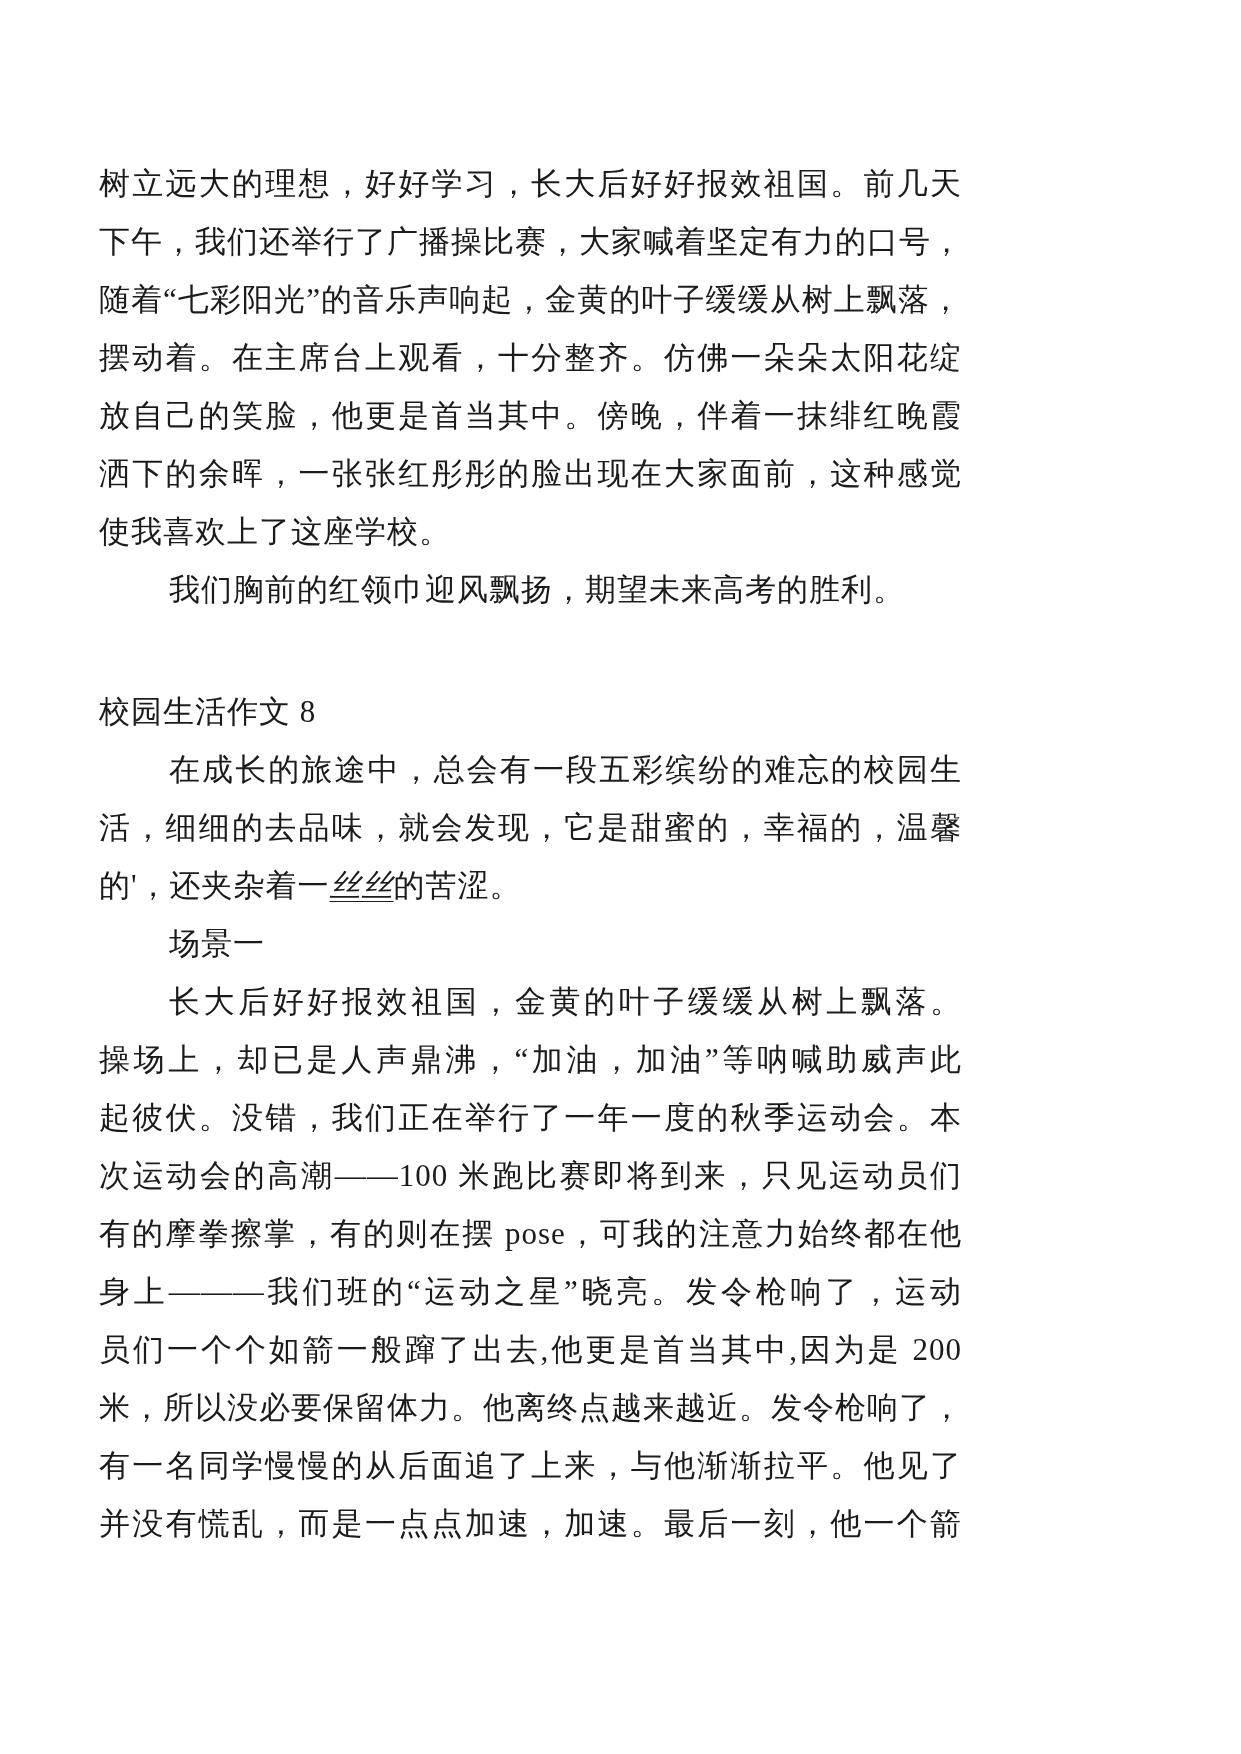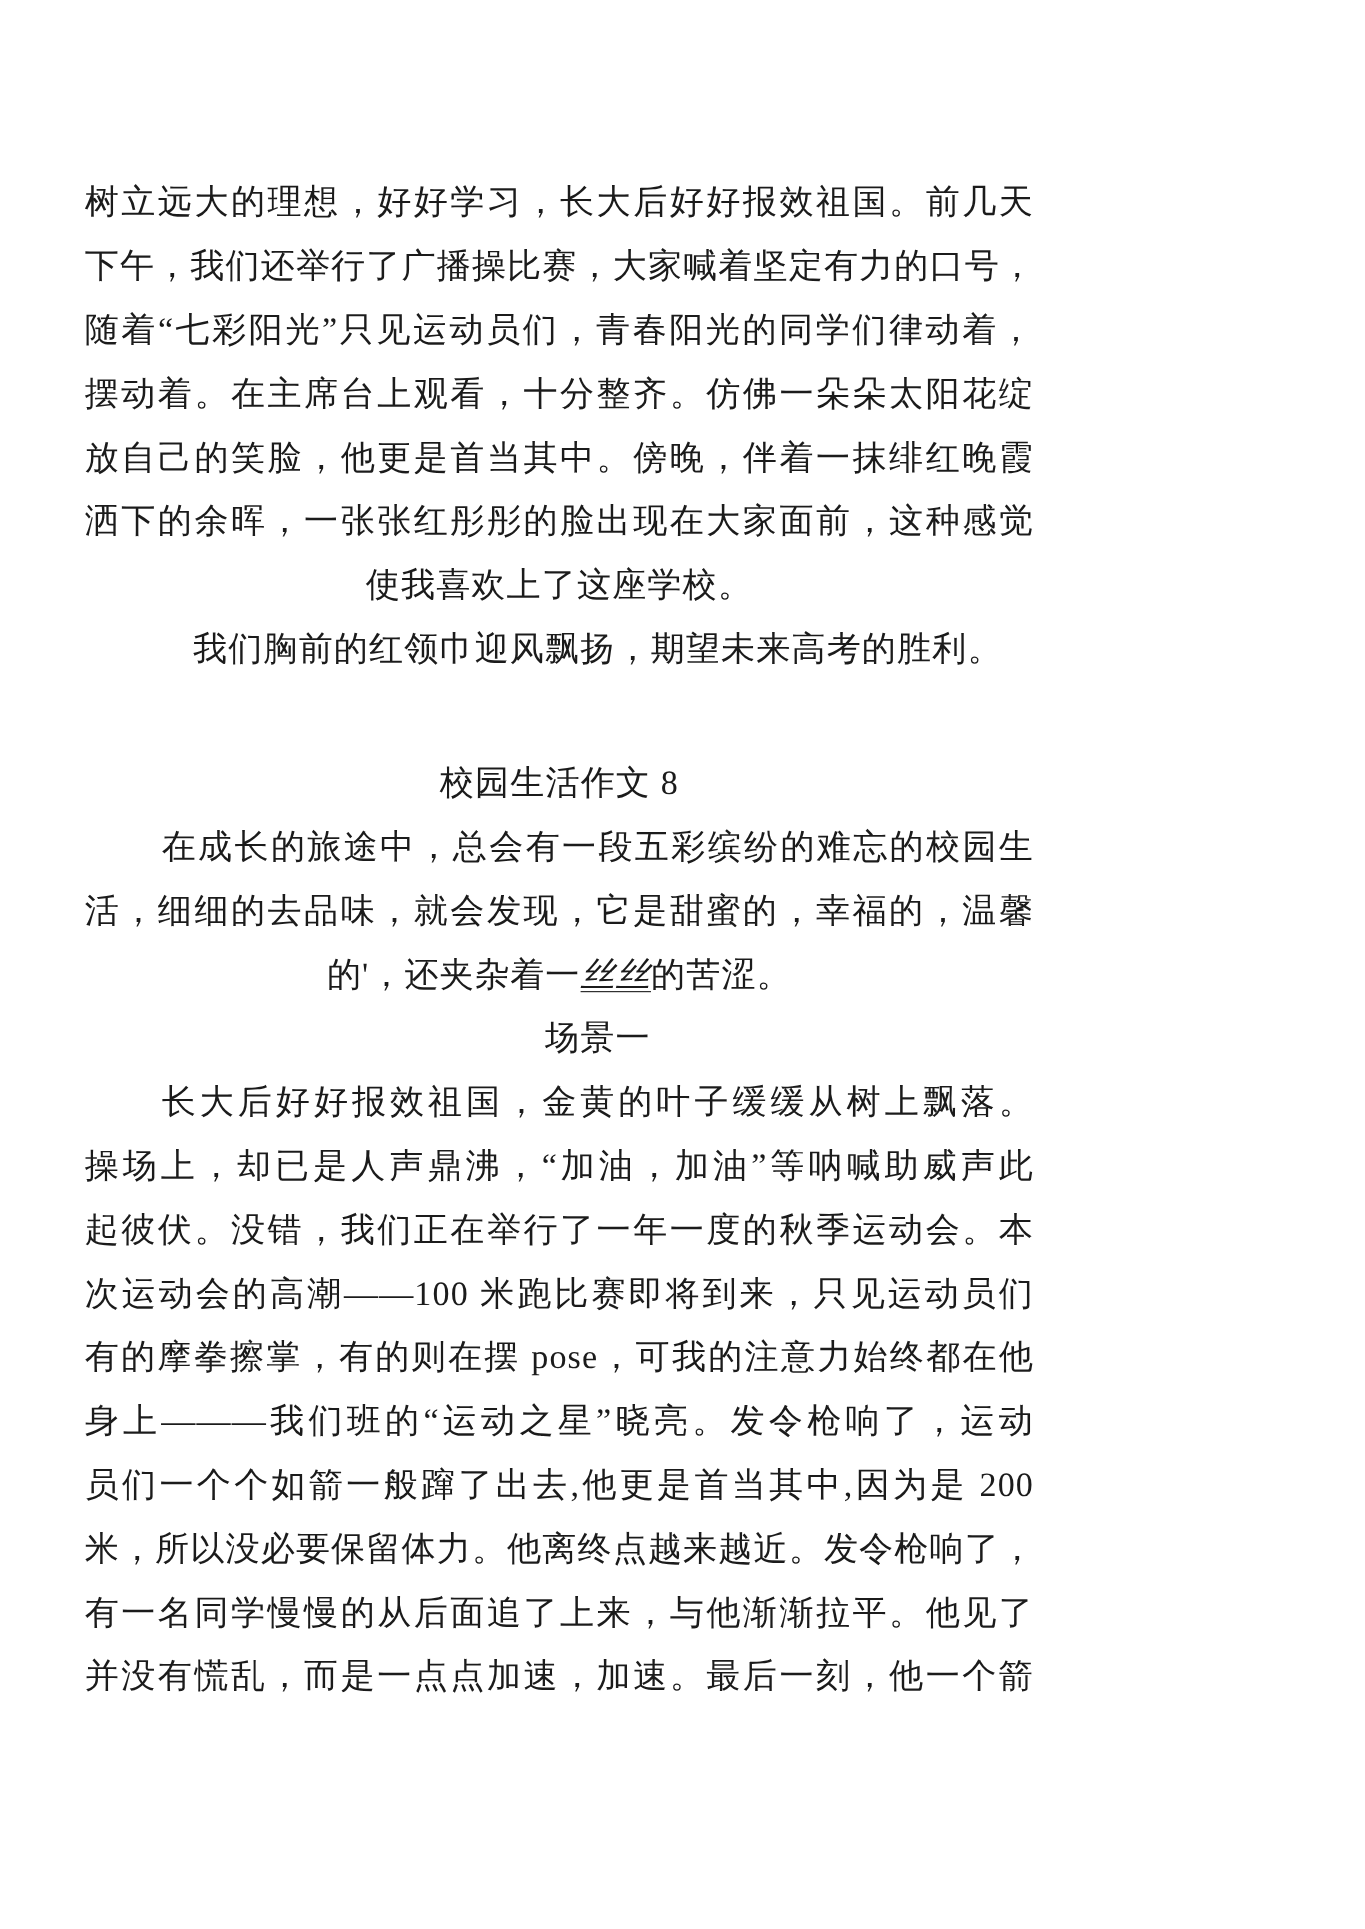--- a/index.html
+++ b/index.html
@@ -9,32 +9,32 @@
   body {
     width: 1241px;
     height: 1754px;
     background: #ffffff;
     overflow: hidden;
     font-family: "Liberation Serif", serif;
     color: #1b1b1b;
   }
   .page {
     box-sizing: border-box;
-    padding: 155px 0 0 77px;
+    padding: 155px 0 0 99px;
     width: 1241px;
     height: 1754px;
   }
   .ln {
     width: 863px;
     height: 58px;
     line-height: 58px;
     font-size: 31px;
     letter-spacing: 1px;
     white-space: nowrap;
-    text-align: center;
+    text-align: left;
   }
   
   .j {
     text-align: justify;
     text-align-last: justify;
     text-justify: inter-ideograph;
   }
   
   .ind {
     text-indent: 70px;
@@ -51,21 +51,21 @@
     font-style: italic;
   }
 </style>
 </head>
 <body>
 
 <div class="page">
 
   <div class="ln j">树立远大的理想，好好学习，长大后好好报效祖国。前几天</div>
   <div class="ln j">下午，我们还举行了广播操比赛，大家喊着坚定有力的口号，</div>
-  <div class="ln j">随着“七彩阳光”只见运动员们，青春阳光的同学们律动着，</div>
+  <div class="ln j">随着“七彩阳光”的音乐声响起，金黄的叶子缓缓从树上飘落，</div>
   <div class="ln j">摆动着。在主席台上观看，十分整齐。仿佛一朵朵太阳花绽</div>
   <div class="ln j">放自己的笑脸，他更是首当其中。傍晚，伴着一抹绯红晚霞</div>
   <div class="ln j">洒下的余晖，一张张红彤彤的脸出现在大家面前，这种感觉</div>
   <div class="ln">使我喜欢上了这座学校。</div>
 
   <div class="ln ind">我们胸前的红领巾迎风飘扬，期望未来高考的胜利。</div>
 
   <div class="ln heading">校园生活作文 8</div>
 
   <div class="ln ind j">在成长的旅途中，总会有一段五彩缤纷的难忘的校园生</div>

